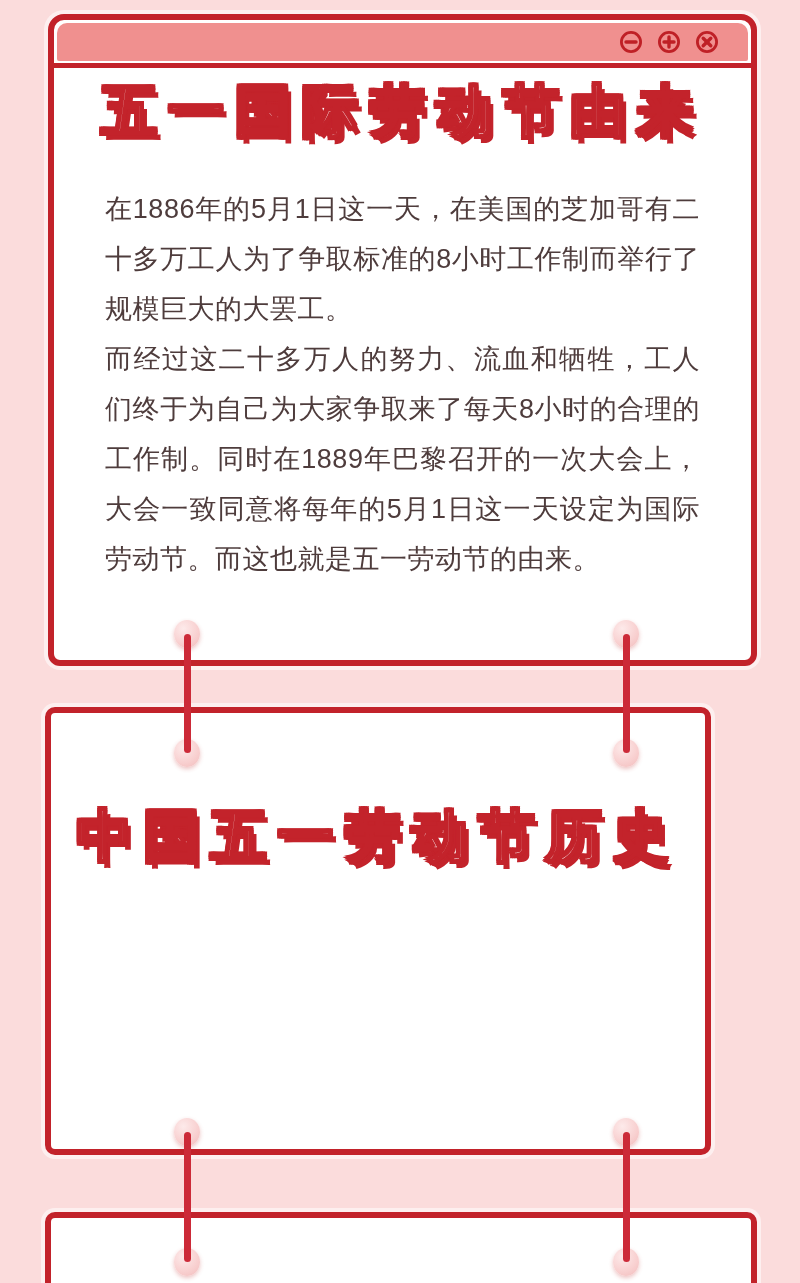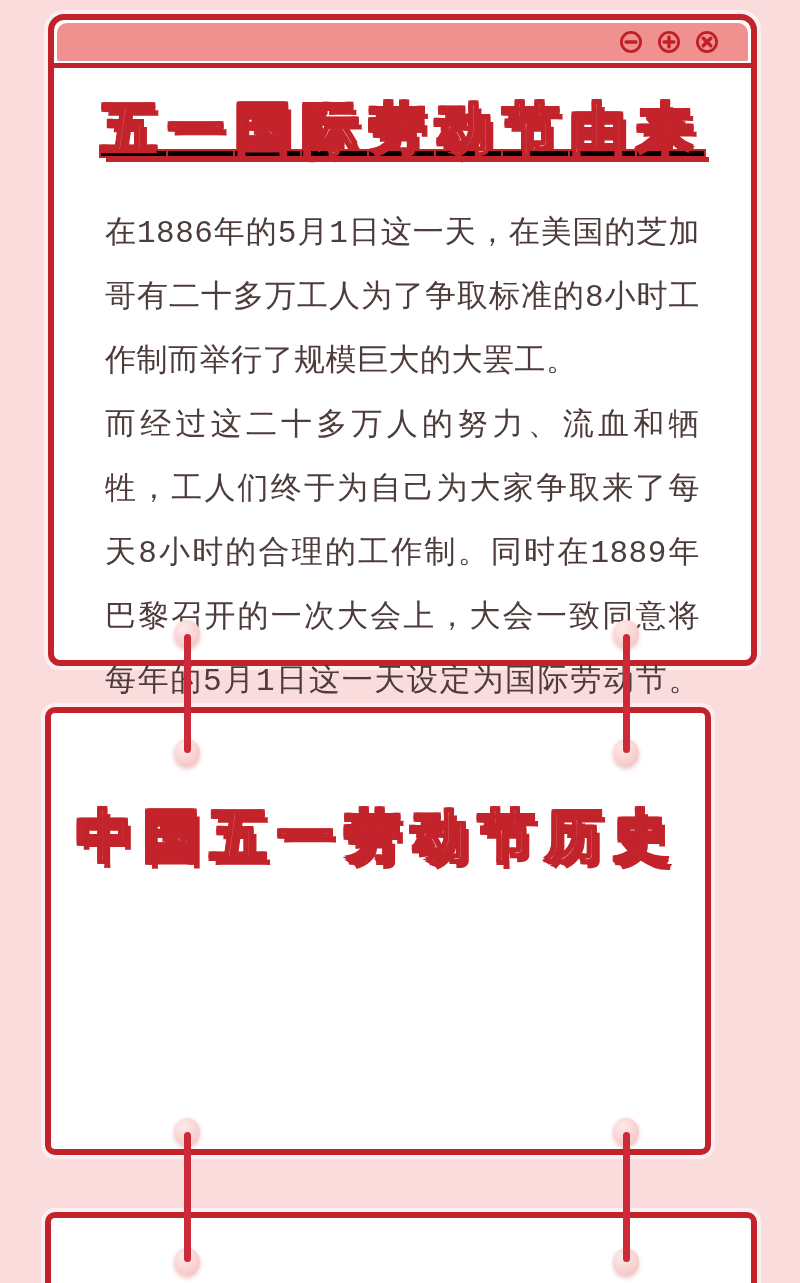--- a/index.html
+++ b/index.html
@@ -37,42 +37,41 @@
   }
   .winbtn{display:inline-flex;width:26px;height:26px;cursor:pointer;}
 
   
   .card-title{
     margin:0;text-align:center;
     font-size:56px;font-weight:bold;line-height:70px;
     letter-spacing:11px;
     white-space:nowrap;
   }
-  .card1 .card-title{margin-top:26px;text-decoration:underline;}
+  .card1 .card-title{margin-top:8px;}
   .card2 .card-title{margin-top:88px;}
   .card-title span{
     color:#ffffff;
     -webkit-text-stroke:2.2px #c3232b;
     text-shadow:
       -2px 0 0 #c3232b, 2px 0 0 #c3232b, 0 -2px 0 #c3232b, 0 2px 0 #c3232b,
       -2px -2px 0 #c3232b, 2px -2px 0 #c3232b, -2px 2px 0 #c3232b, 2px 2px 0 #c3232b,
       5px 6px 0 #c3232b;
   }
   
   .card-title span:nth-child(5),
   .card-title span:nth-child(9){color:#c3232b;}
 
   
   .card-body{
     margin:38px 51px 0 51px;
     color:#4e3c3c;
-    font-size:31px;line-height:64px;
+    font-size:27px;line-height:50px;
     text-align:justify;
     letter-spacing:0.5px;
-    font-family:Liberation Mono, monospace;
   }
   .card2 .card-body{margin-top:39px;}
   .card-body p{margin:0;}
 
   
   .pin{
     position:absolute;width:26px;height:28px;border-radius:50%;
     background:radial-gradient(circle at 36% 30%, #fdeaea 0%, #f8cfcf 60%, #f1bcbc 100%);
     box-shadow:0 2px 4px rgba(196,60,60,.30);
     z-index:5;

